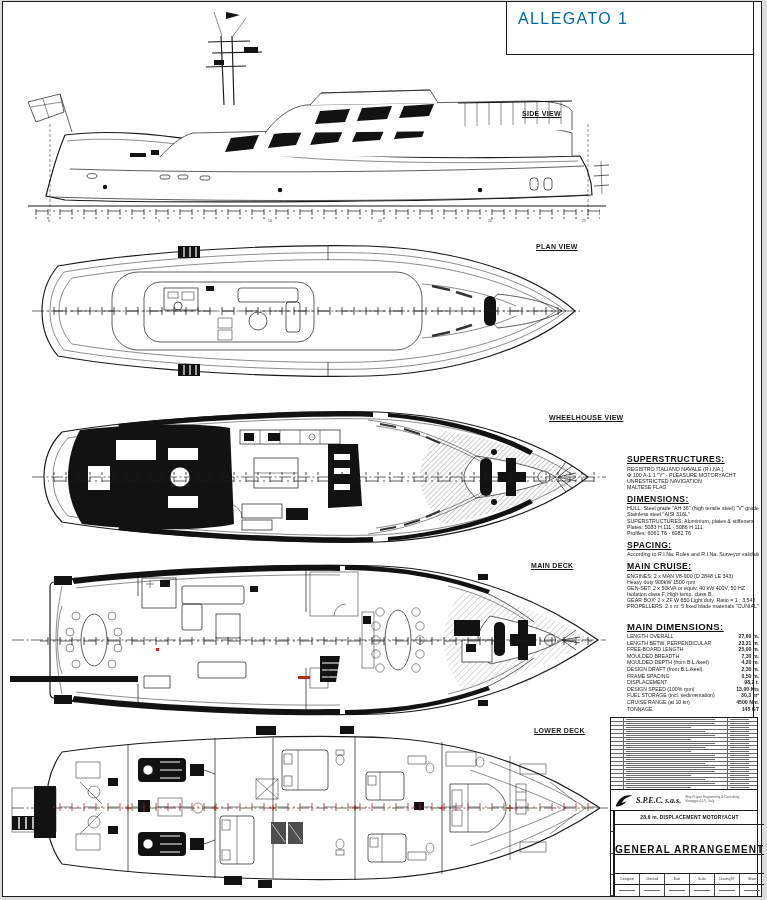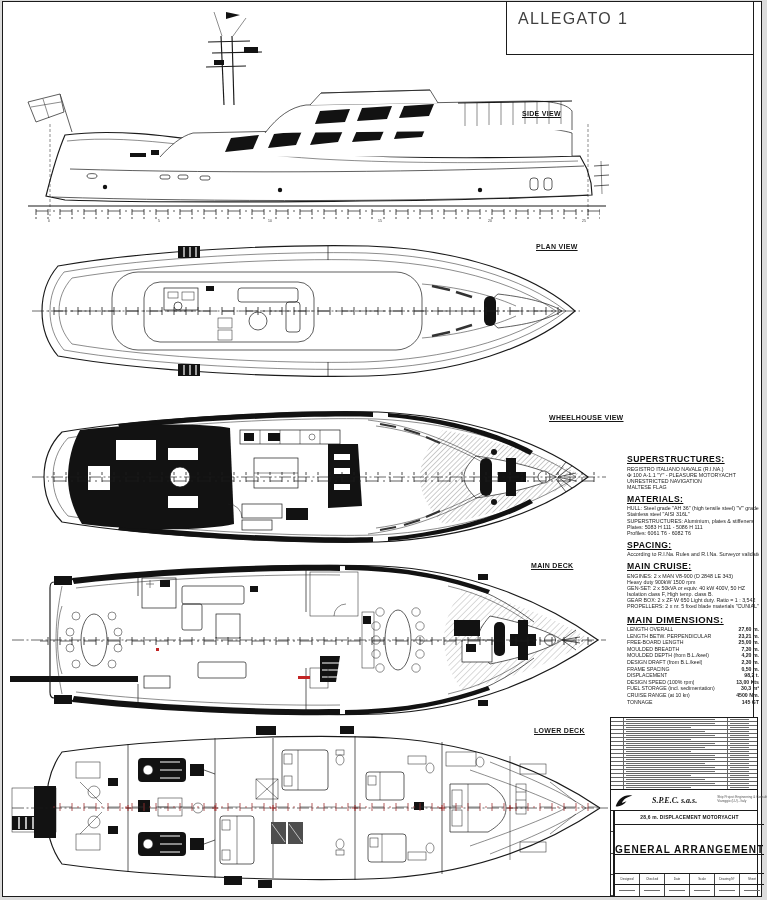--- a/index.html
+++ b/index.html
@@ -4,47 +4,47 @@
 <style>
   html,body{margin:0;padding:0;}
   body{
     width:767px;height:900px;position:relative;overflow:hidden;
     background:#dcdcdc;
     font-family:"Liberation Sans",sans-serif;color:#111;
   }
   .sheet{position:absolute;left:2px;top:1px;width:760px;height:896px;background:#fff;
     border:1.6px solid #1b1b1b;box-sizing:border-box;}
   .vline,.hline{position:absolute;background:#1b1b1b;}
-  .sheet-title{position:absolute;left:518px;top:10px;font-size:16px;letter-spacing:1.4px;color:#404040;}
+  .sheet-title{position:absolute;left:518px;top:10px;font-size:16px;letter-spacing:1.4px;color:#0369a1;}
   .view-label{position:absolute;font-size:7px;font-weight:bold;text-decoration:underline;
     letter-spacing:.3px;color:#161616;white-space:nowrap;}
   
   .specs{position:absolute;left:627px;top:454px;width:132px;}
   .spec-h{font-size:8.6px;font-weight:bold;text-decoration:underline;letter-spacing:.4px;margin:0 0 1.5px 0;color:#0c0c0c;}
-  .spec-h.big{font-size:9.5px;margin-top:4px;}
+  .spec-h.big{font-size:9.5px;margin-top:11px;}
   .spec-line{font-size:5.3px;line-height:6.1px;color:#1d1d1d;white-space:nowrap;overflow:hidden;}
   .spec-block{margin-bottom:4px;}
   .dim-row{display:flex;justify-content:space-between;font-size:5.2px;line-height:6.6px;color:#1d1d1d;}
   .dim-label{white-space:nowrap;overflow:hidden;}
   .dim-value{white-space:nowrap;font-weight:bold;}
   
   .tblock{position:absolute;left:610px;top:717px;width:148px;height:180px;background:#fff;
     border:1.2px solid #1b1b1b;box-sizing:border-box;display:flex;flex-direction:column;}
   .rev-table{height:71px;border-bottom:1px solid #1b1b1b;display:flex;flex-direction:column;}
   .rev-row{flex:1;display:flex;border-bottom:.5px solid #666;box-sizing:border-box;align-items:center;}
   .rev-row:last-child{border-bottom:none;}
   .rc{height:100%;box-sizing:border-box;display:flex;align-items:center;}
   .rc1{width:9%;border-right:.5px solid #666;}
   .rc2{width:71%;border-right:.5px solid #666;padding-left:2px;}
   .rc3{width:20%;padding-left:2px;}
   .bar{display:inline-block;height:1.6px;background:#6e6e6e;width:88%;}
   .bar.s{width:70%;}
   .rev-row:nth-child(3n) .rc2 .bar{width:64%;}
   .rev-row:nth-child(4n) .rc2 .bar{width:78%;}
-  .logo-band{height:21px;border-bottom:1px solid #1b1b1b;display:flex;align-items:center;padding:0 3px;gap:18px;box-sizing:border-box;}
+  .logo-band{height:21px;border-bottom:1px solid #1b1b1b;display:flex;align-items:center;padding:0 3px;gap:2px;box-sizing:border-box;}
   .company{font-family:"Liberation Serif",serif;font-style:italic;font-weight:bold;font-size:8px;white-space:nowrap;}
   .company-notes{display:flex;flex-direction:column;margin-left:2px;}
   .company-note{font-size:3.2px;line-height:3.8px;color:#555;white-space:nowrap;}
   .tb-lower{flex:1;display:flex;}
   .tb-strip{width:15px;border-right:.8px solid #1b1b1b;display:flex;flex-direction:column;}
   .strip-cell{flex:1;border-bottom:.6px solid #444;display:flex;flex-direction:column;justify-content:center;gap:1.5px;padding:1px;}
   .strip-cell i{display:block;height:1px;background:#777;}
   .strip-cell i:last-child{width:60%;}
   .tb-squiggle{width:12px;border-right:.8px solid #1b1b1b;
     background:repeating-linear-gradient(0deg,#9a9a9a 0px,#9a9a9a .6px,transparent .6px,transparent 2.6px);
@@ -575,21 +575,21 @@
 
 <div class="specs">
   <div class="spec-block">
     <div class="spec-h">SUPERSTRUCTURES:</div>
     <div class="spec-line">REGISTRO ITALIANO NAVALE (R.I.NA.)</div>
     <div class="spec-line">✠ 100 A-1.1 "Y" - PLEASURE MOTORYACHT</div>
     <div class="spec-line">UNRESTRICTED NAVIGATION</div>
     <div class="spec-line">MALTESE FLAG</div>
   </div>
   <div class="spec-block">
-    <div class="spec-h">MATERIALS:</div>
+    <div class="spec-h">DIMENSIONS:</div>
     <div class="spec-line">HULL: Steel grade "AH 36" (high tensile steel) "V" grade</div>
     <div class="spec-line">Stainless steel "AISI 316L"</div>
     <div class="spec-line">SUPERSTRUCTURES: Aluminium, plates &amp; stiffeners</div>
     <div class="spec-line">Plates: 5083 H 111 - 5086 H 111</div>
     <div class="spec-line">Profiles: 6061 T6 - 6082 T6</div>
   </div>
   <div class="spec-block">
     <div class="spec-h">SPACING:</div>
     <div class="spec-line">According to R.I.Na. Rules and R.I.Na. Surveyor validation</div>
   </div>

